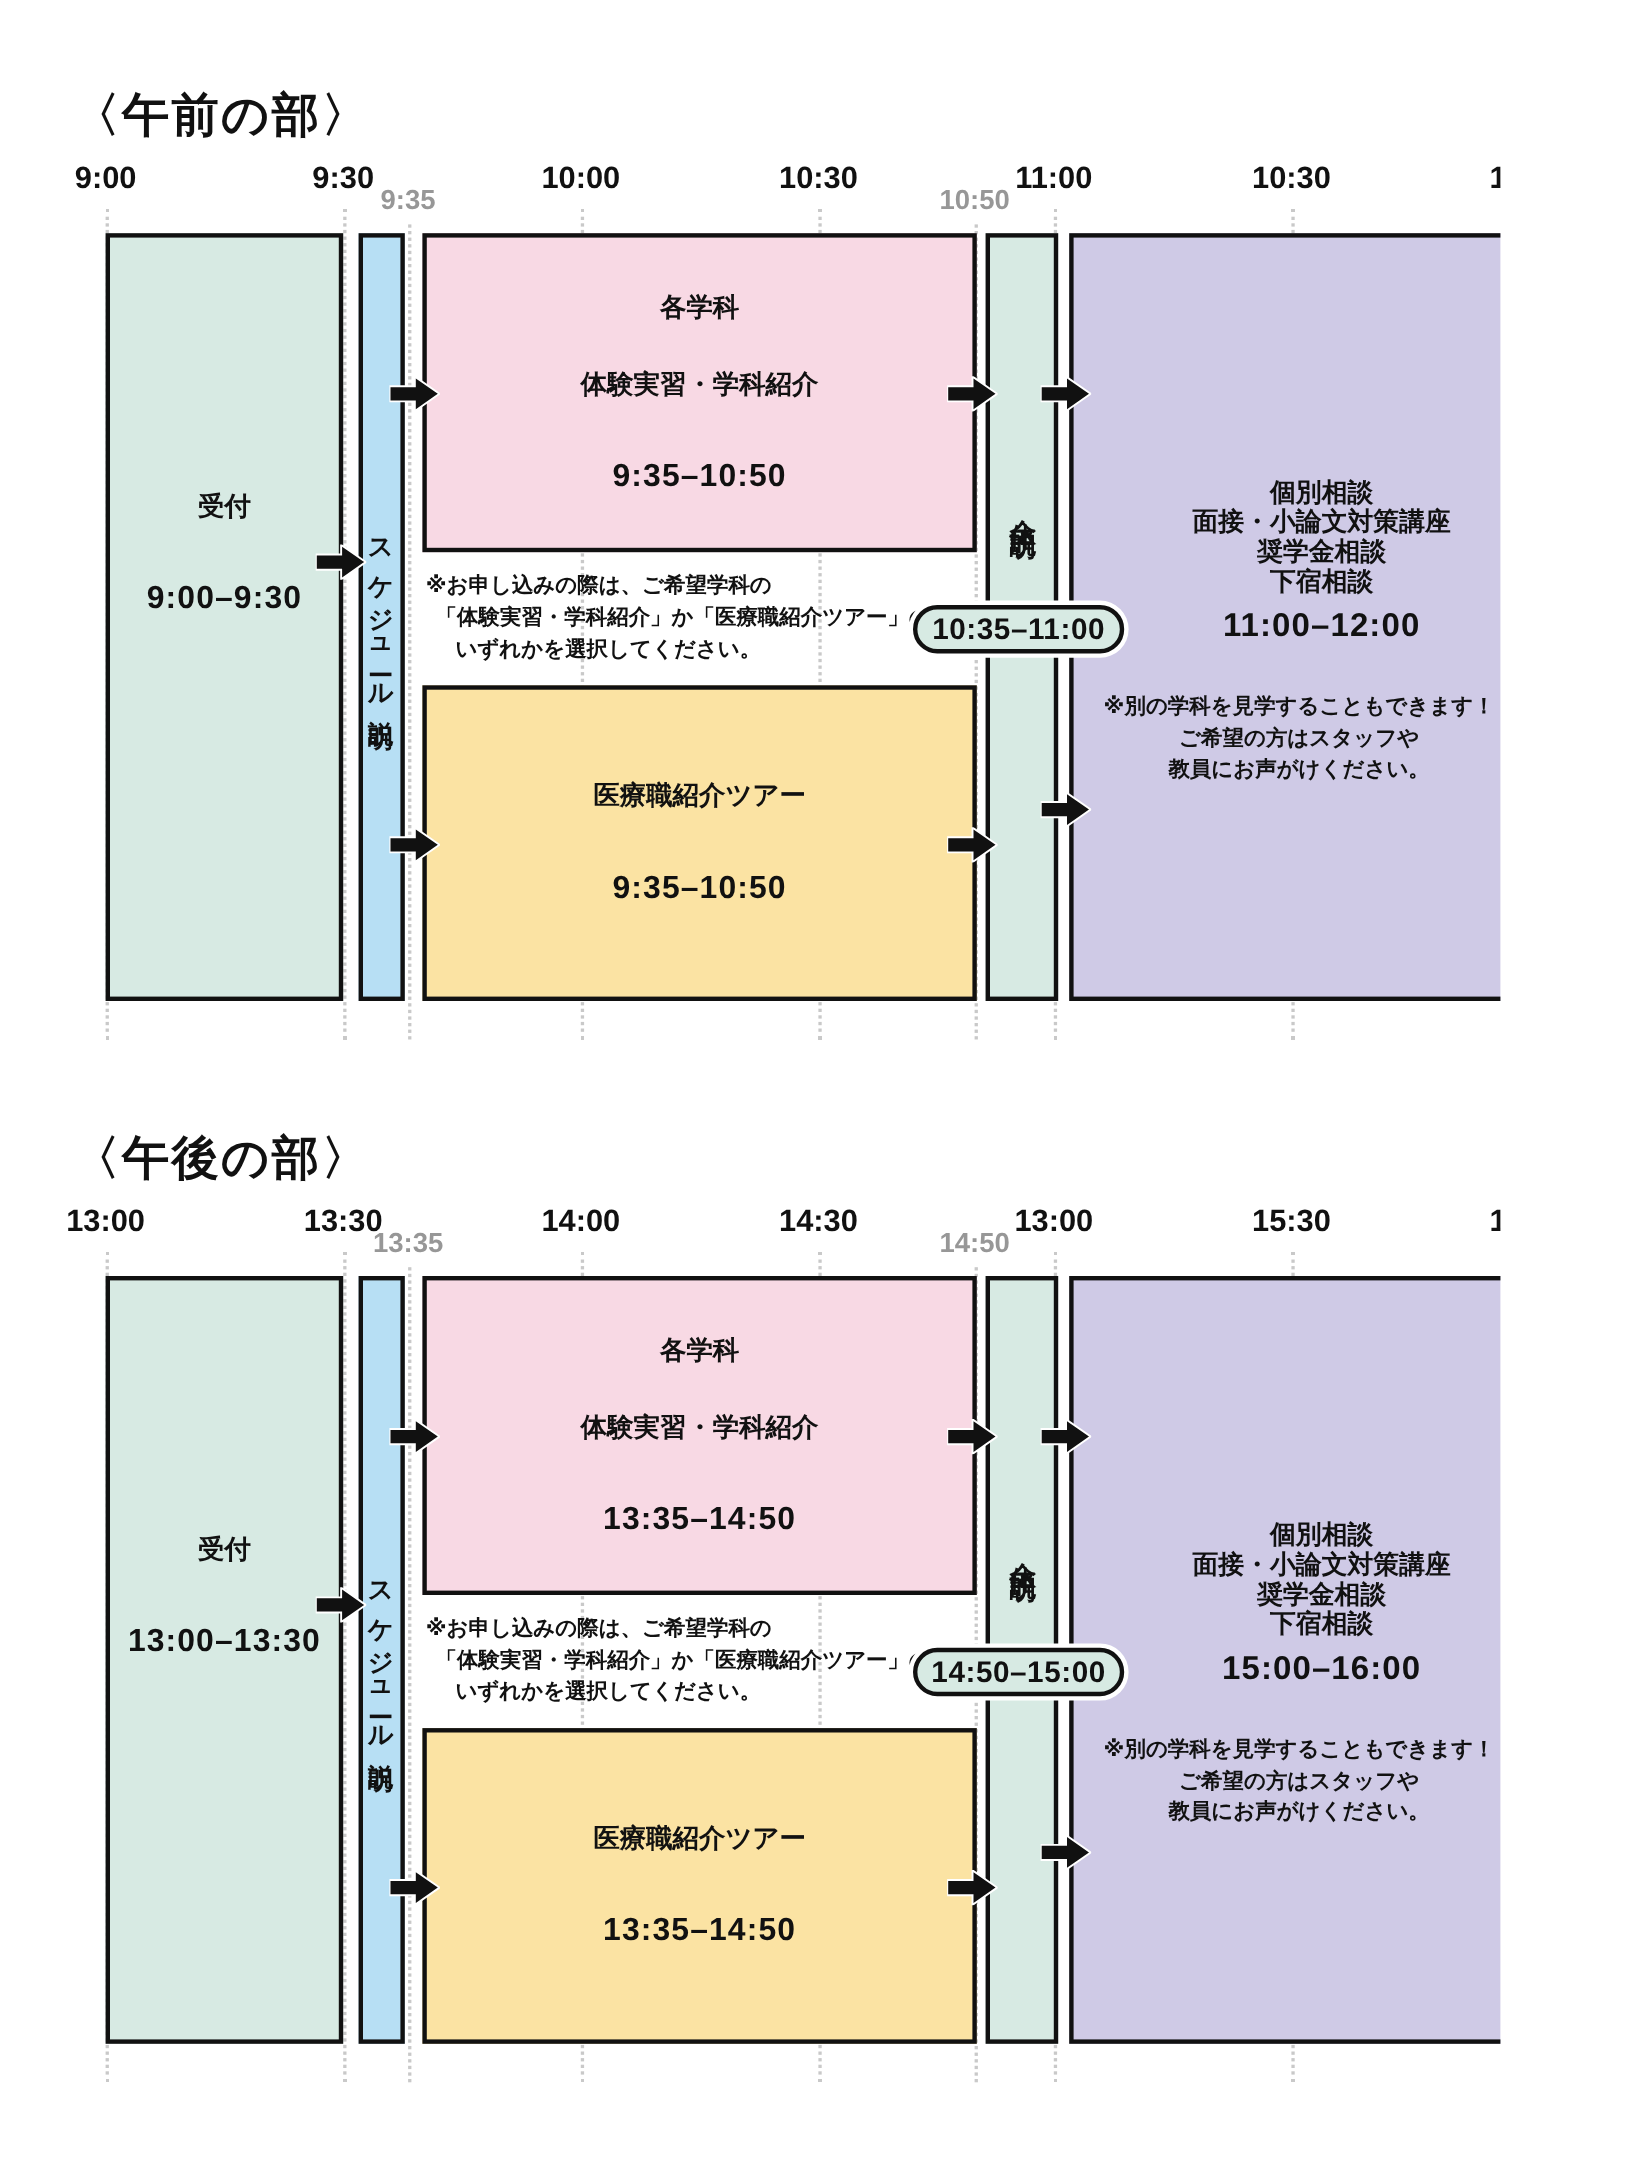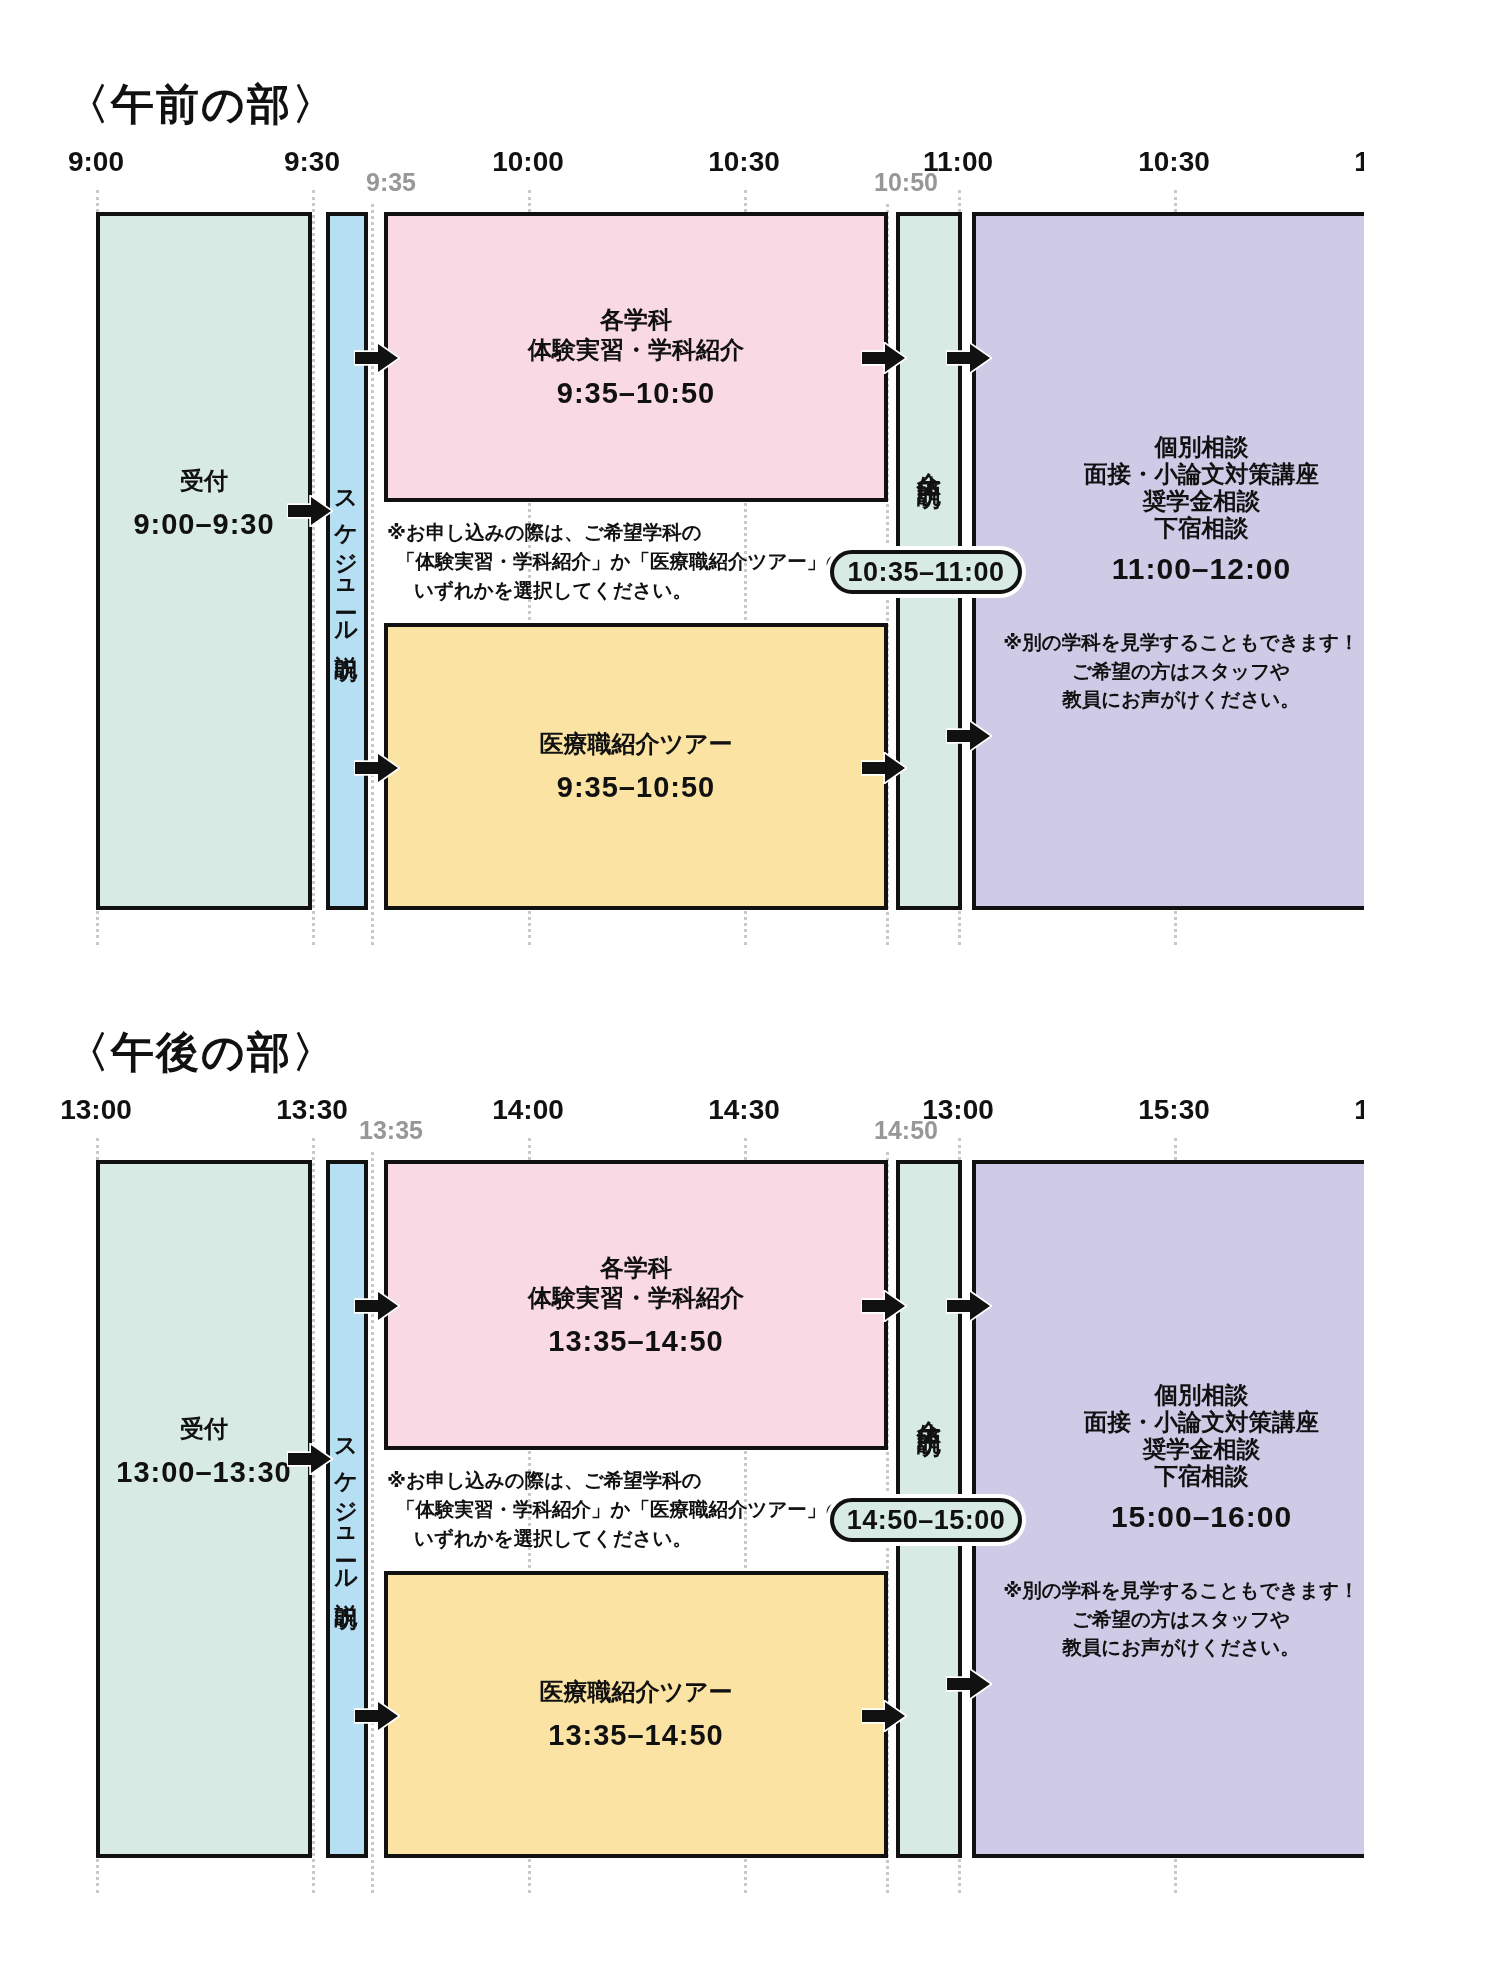--- a/index.html
+++ b/index.html
@@ -4,25 +4,25 @@
 <style>
   html,body{margin:0;padding:0;background:#fff;}
   .canvas{
     position:relative;width:1364px;height:1971px;background:#ffffff;
     font-family:"Liberation Sans","DejaVu Sans",sans-serif;
     font-weight:700;color:#111;overflow:hidden;
   }
   .tl-section{position:absolute;left:0;width:1500px;height:1023px;}
   .sec-title{position:absolute;left:66px;top:40px;font-size:43px;letter-spacing:2px;white-space:nowrap;}
   .tick{position:absolute;top:146px;transform:translateX(-50%);font-size:28px;white-space:nowrap;}
-  .tick-sub{position:absolute;top:168px;transform:translateX(-50%);font-size:25px;color:#979797;white-space:nowrap;margin-left:20px;}
+  .tick-sub{position:absolute;top:168px;transform:translateX(-50%);font-size:25px;color:#979797;white-space:nowrap;}
   .grid{position:absolute;top:190px;height:755px;width:0;border-left:3px dotted #c9c9c9;z-index:0;}
   .grid.sub{top:204px;height:741px;}
   .box{position:absolute;border:4px solid #111;box-sizing:border-box;z-index:1;}
-  .flexc{display:flex;flex-direction:column;align-items:center;justify-content:center;text-align:center;}
+  .flexc{display:flex;flex-direction:column;align-items:center;justify-content:center;text-align:center;gap:40px;}
   .reception{left:96px;top:212px;width:216px;height:698px;background:#d7eae3;padding-bottom:116px;}
   .bar-blue{left:326px;top:212px;width:42px;height:698px;background:#b7dff4;}
   .bar-teal{left:896px;top:212px;width:66px;height:698px;background:#d7eae3;}
   .pinkbox{left:384px;top:212px;width:504px;height:290px;background:#f8d9e4;}
   .yellowbox{left:384px;top:623px;width:504px;height:287px;background:#fbe3a3;}
   .purplebox{left:972px;top:212px;width:418px;height:698px;background:#cfcae6;}
   .box-label{font-size:24px;line-height:30px;}
   .box-time{font-size:29px;margin-top:12px;letter-spacing:1px;}
   .vtext{writing-mode:vertical-rl;font-size:23px;letter-spacing:5px;}
   .bar-blue .vtext{position:absolute;top:50%;left:50%;transform:translate(-50%,-50%);}

